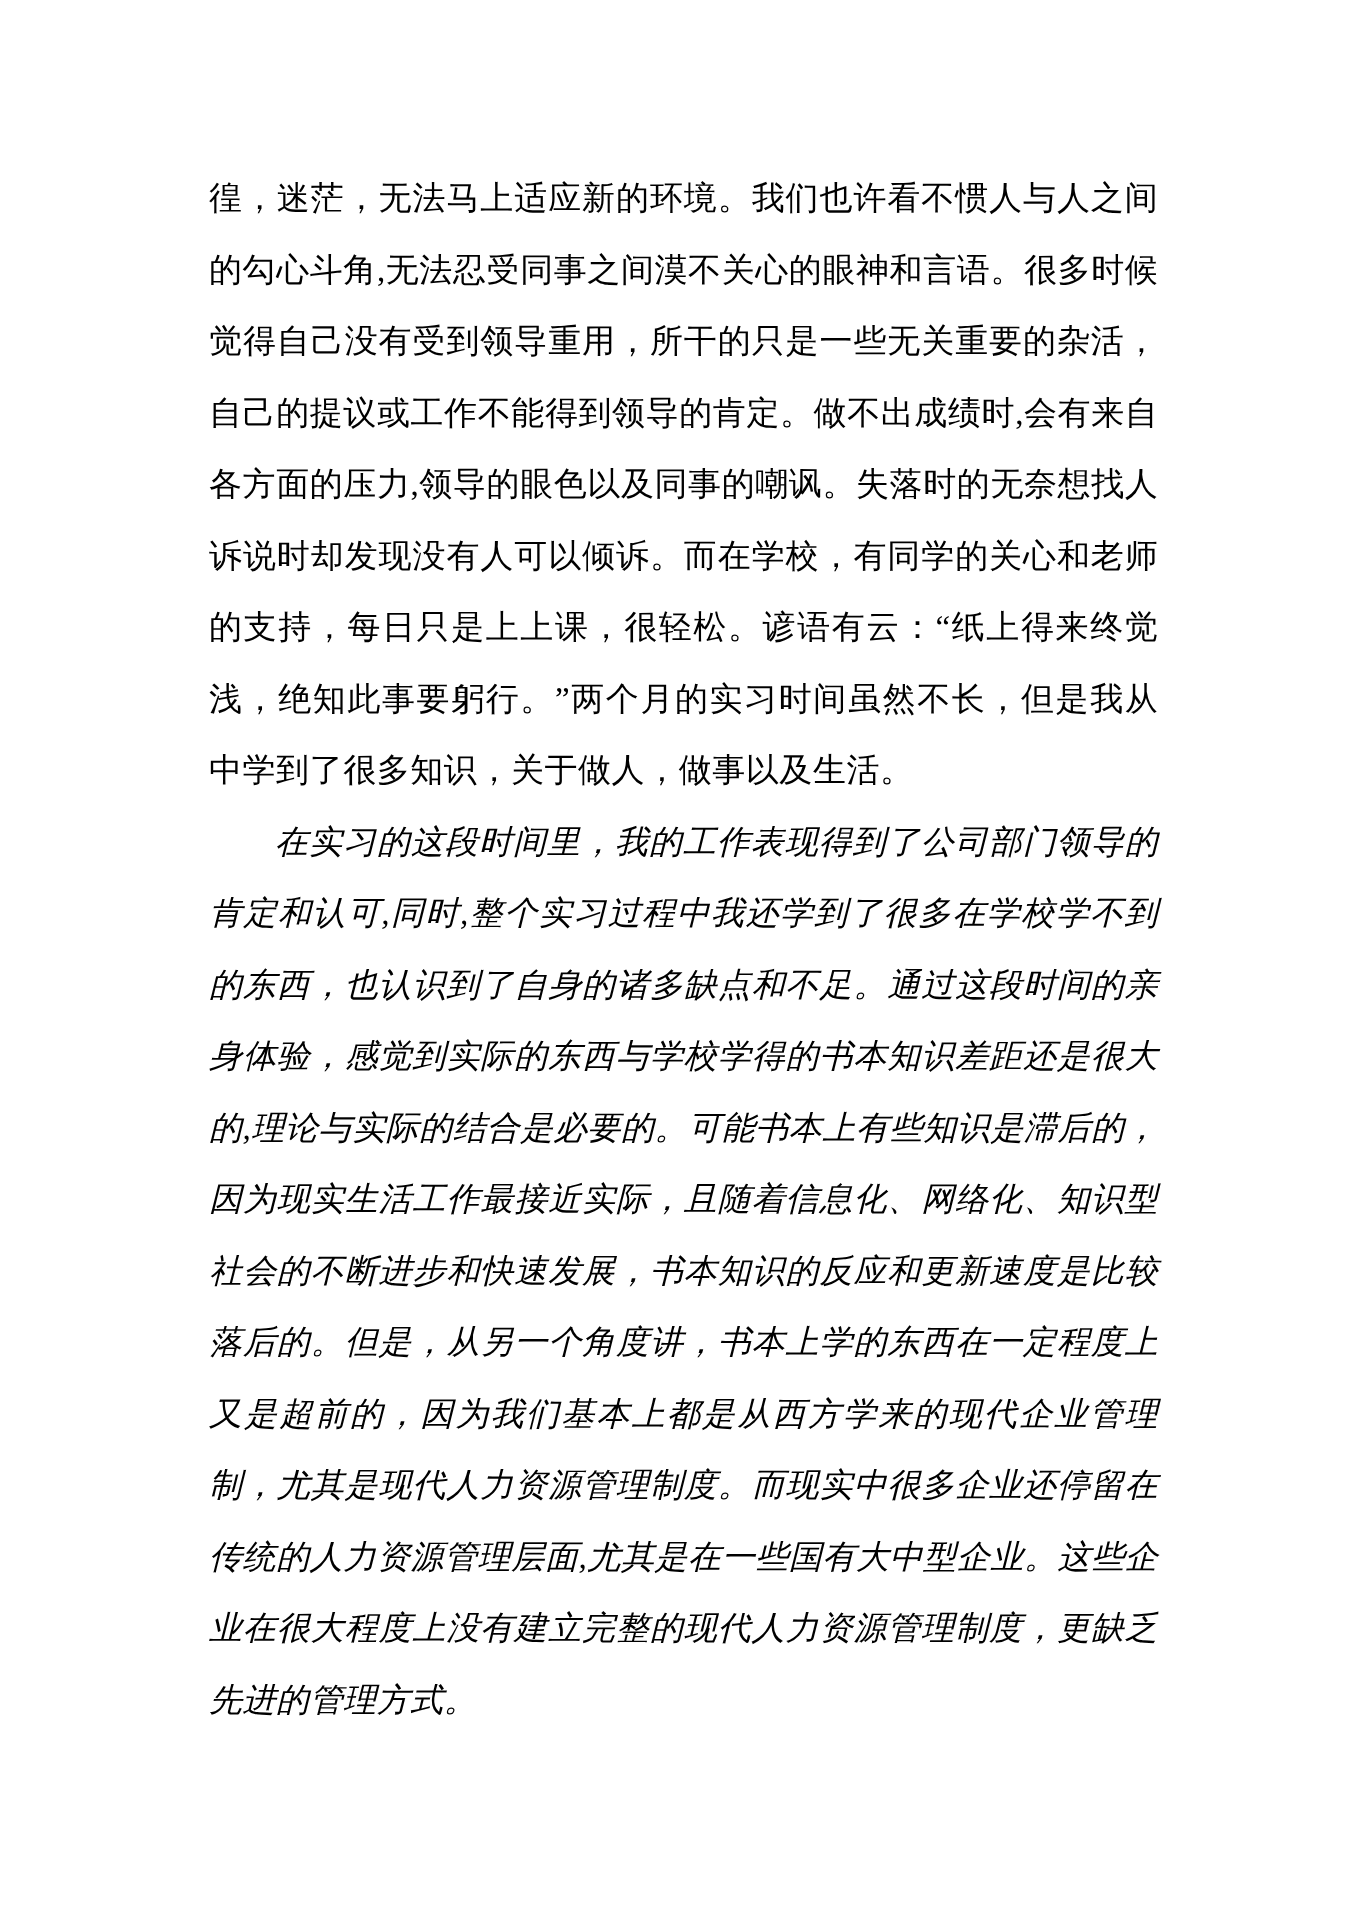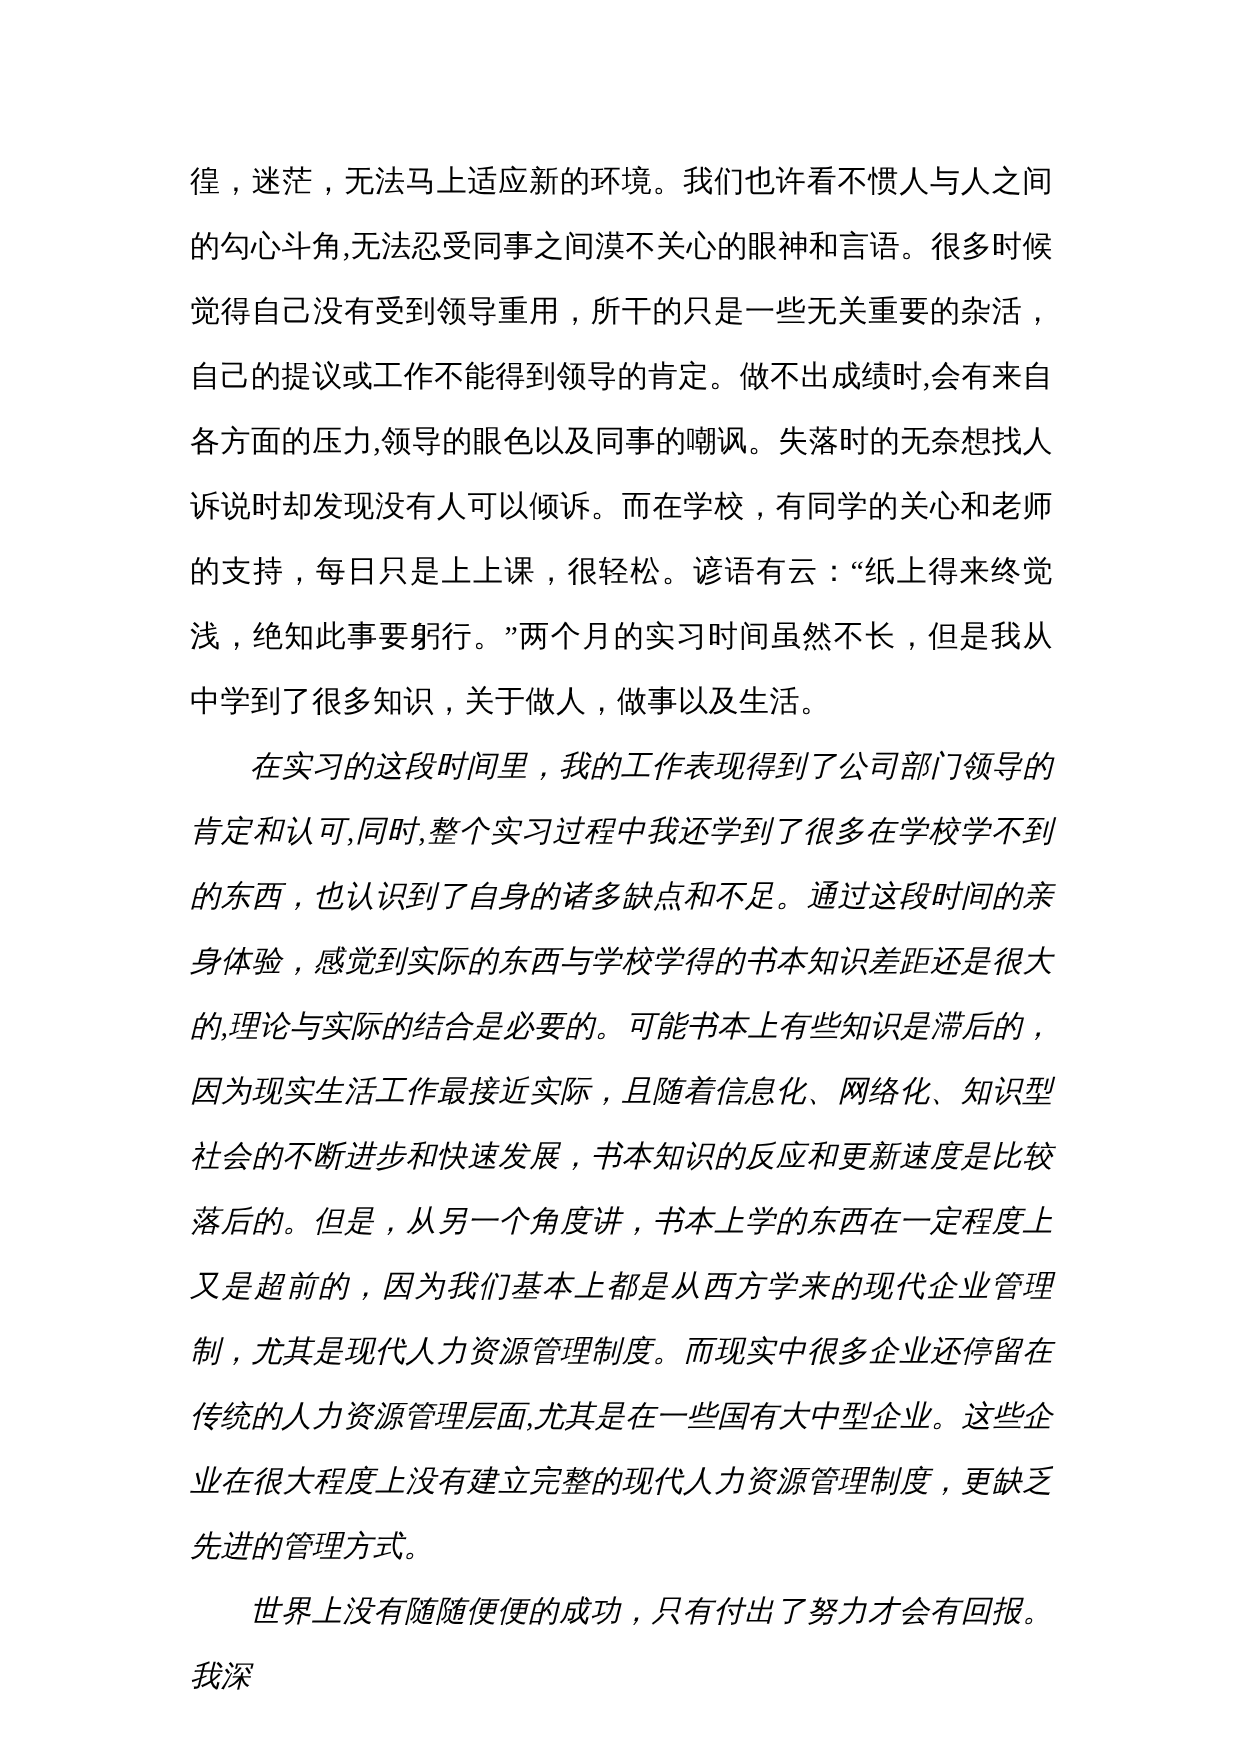--- a/index.html
+++ b/index.html
@@ -34,15 +34,14 @@
     font-style: italic;
   }
 </style>
 </head>
 <body>
 
 <div class="page">
   <div class="doc-body">
     <p>徨，迷茫，无法马上适应新的环境。我们也许看不惯人与人之间的勾心斗角,无法忍受同事之间漠不关心的眼神和言语。很多时候觉得自己没有受到领导重用，所干的只是一些无关重要的杂活，自己的提议或工作不能得到领导的肯定。做不出成绩时,会有来自各方面的压力,领导的眼色以及同事的嘲讽。失落时的无奈想找人诉说时却发现没有人可以倾诉。而在学校，有同学的关心和老师的支持，每日只是上上课，很轻松。谚语有云：“纸上得来终觉浅，绝知此事要躬行。”两个月的实习时间虽然不长，但是我从中学到了很多知识，关于做人，做事以及生活。</p>
     <p class="indent">在实习的这段时间里，我的工作表现得到了公司部门领导的肯定和认可,同时,整个实习过程中我还学到了很多在学校学不到的东西，也认识到了自身的诸多缺点和不足。通过这段时间的亲身体验，感觉到实际的东西与学校学得的书本知识差距还是很大的,理论与实际的结合是必要的。可能书本上有些知识是滞后的，因为现实生活工作最接近实际，且随着信息化、网络化、知识型社会的不断进步和快速发展，书本知识的反应和更新速度是比较落后的。但是，从另一个角度讲，书本上学的东西在一定程度上又是超前的，因为我们基本上都是从西方学来的现代企业管理制，尤其是现代人力资源管理制度。而现实中很多企业还停留在传统的人力资源管理层面,尤其是在一些国有大中型企业。这些企业在很大程度上没有建立完整的现代人力资源管理制度，更缺乏先进的管理方式。</p>
-    <p class="indent">世界上没有随随便便的成功，只有付出了努力才会有回报。我深</p>
   </div>
 </div>
 
 </body></html>

